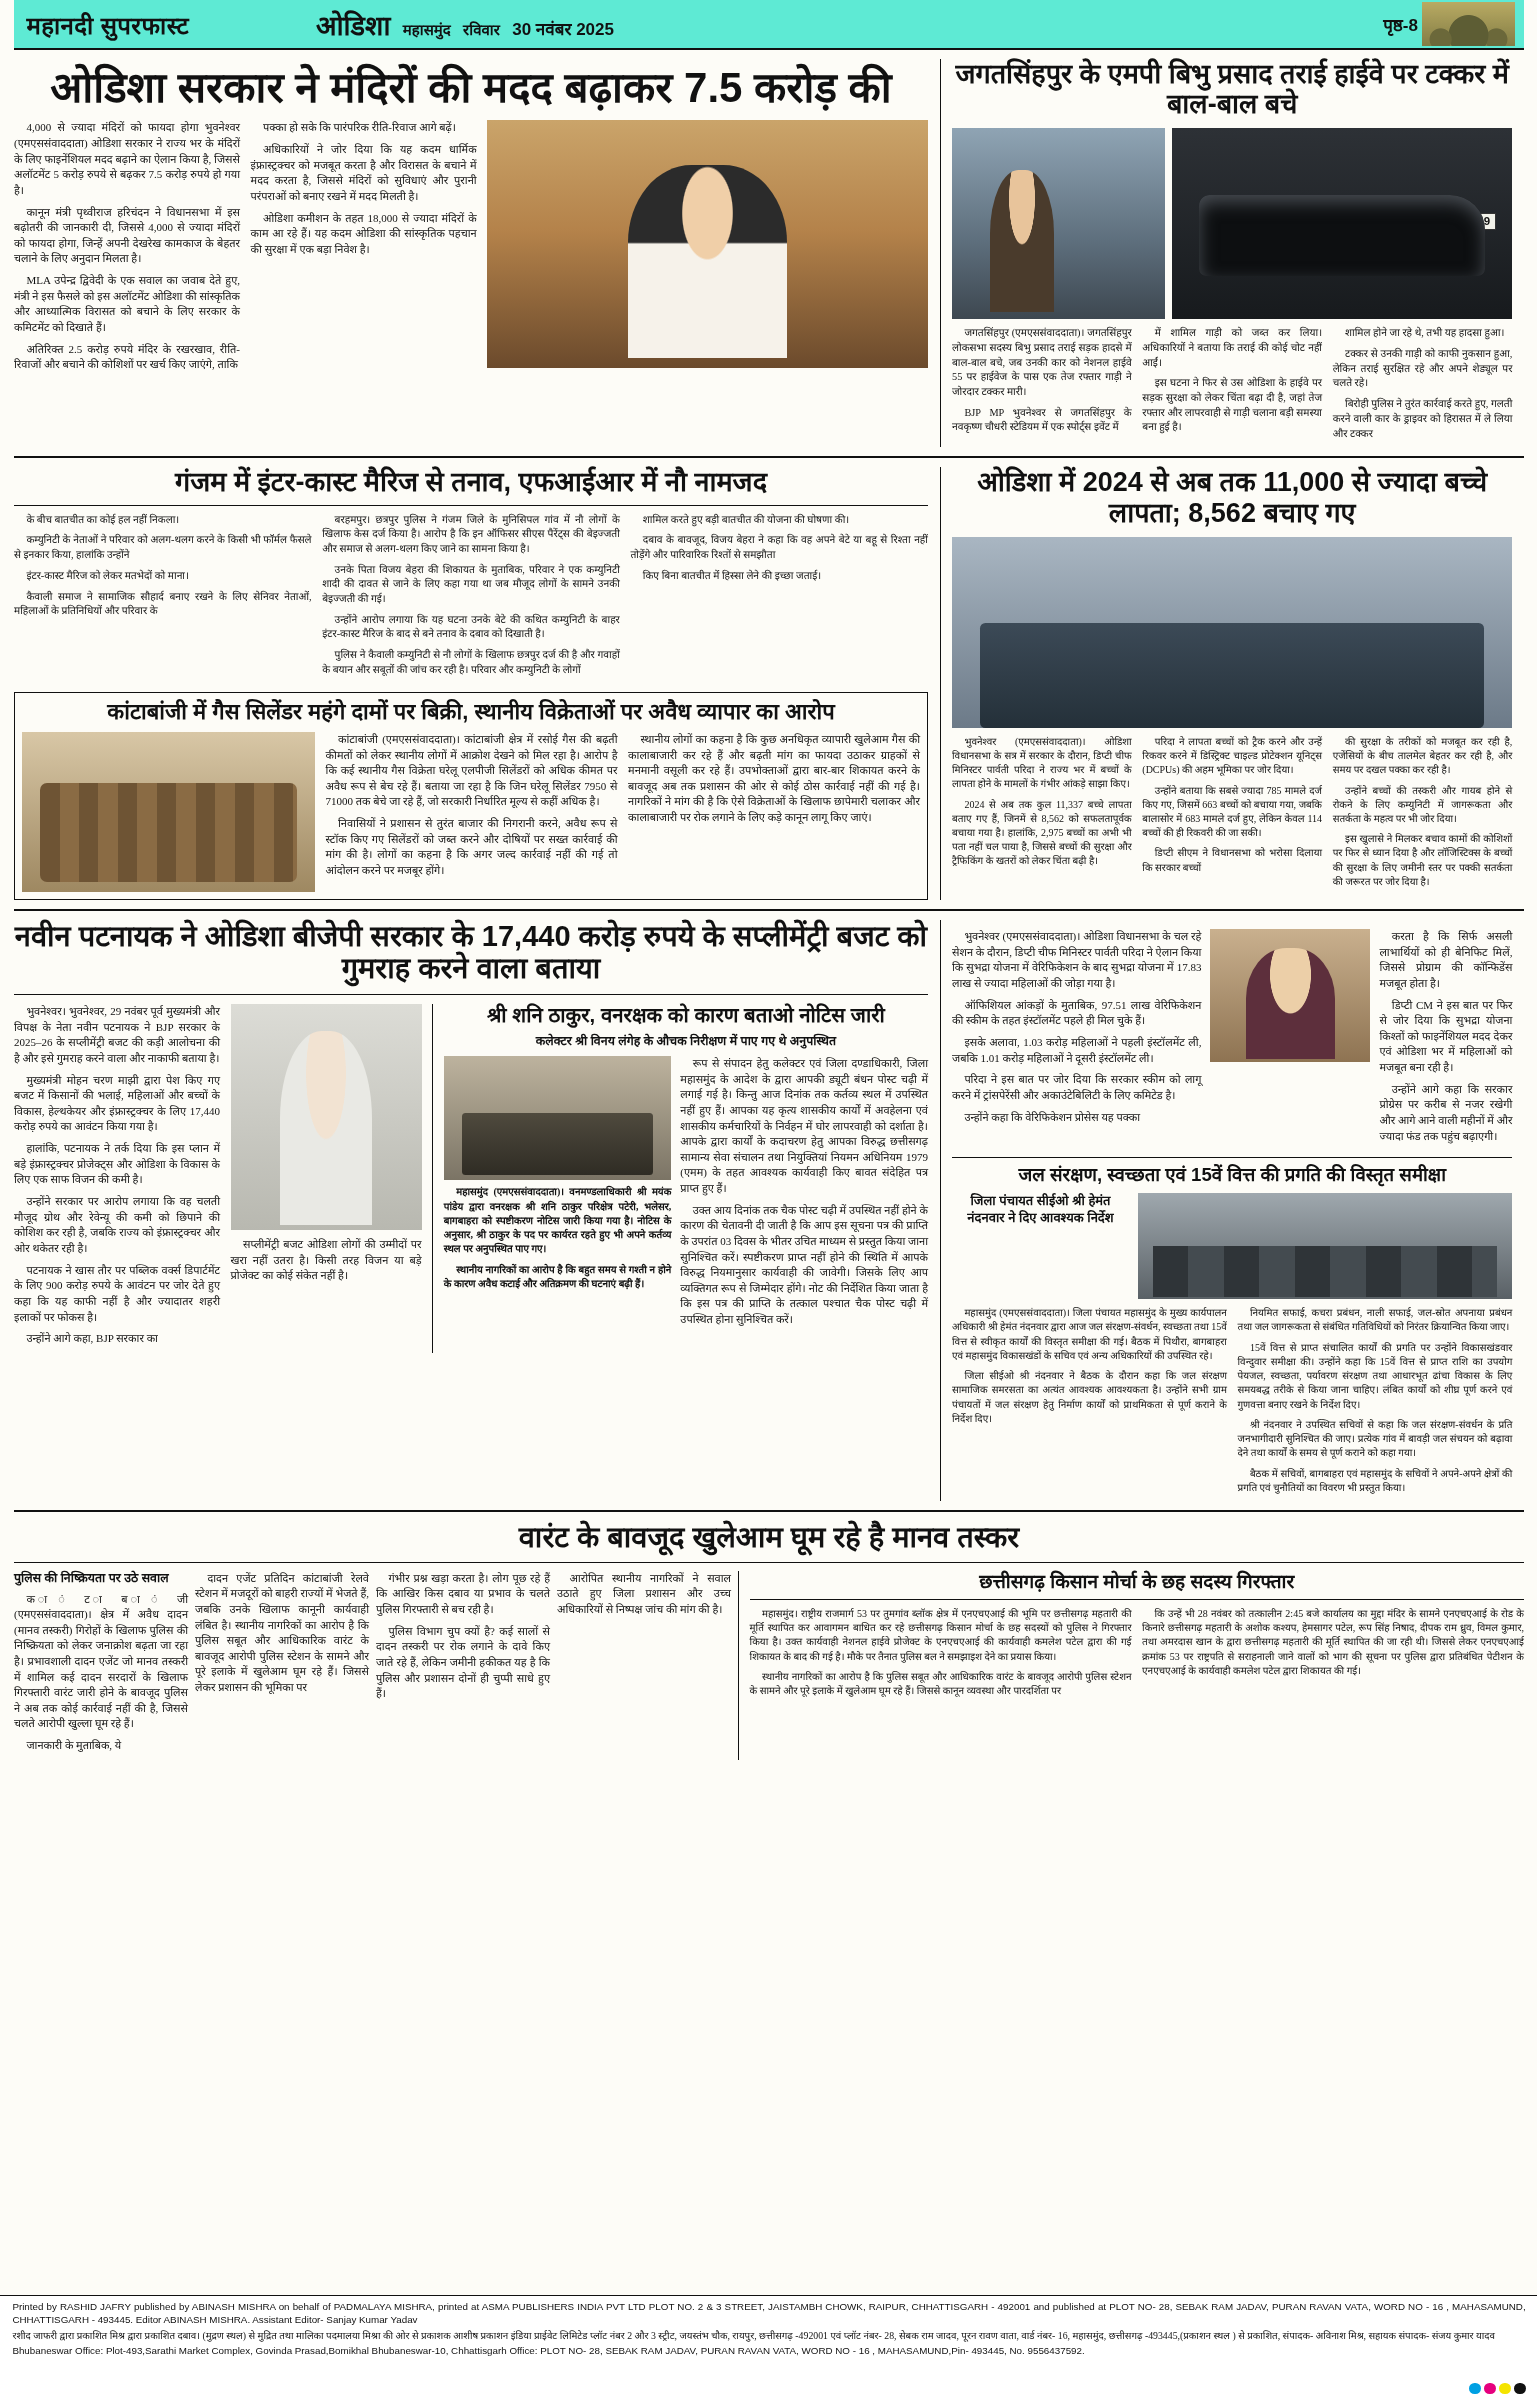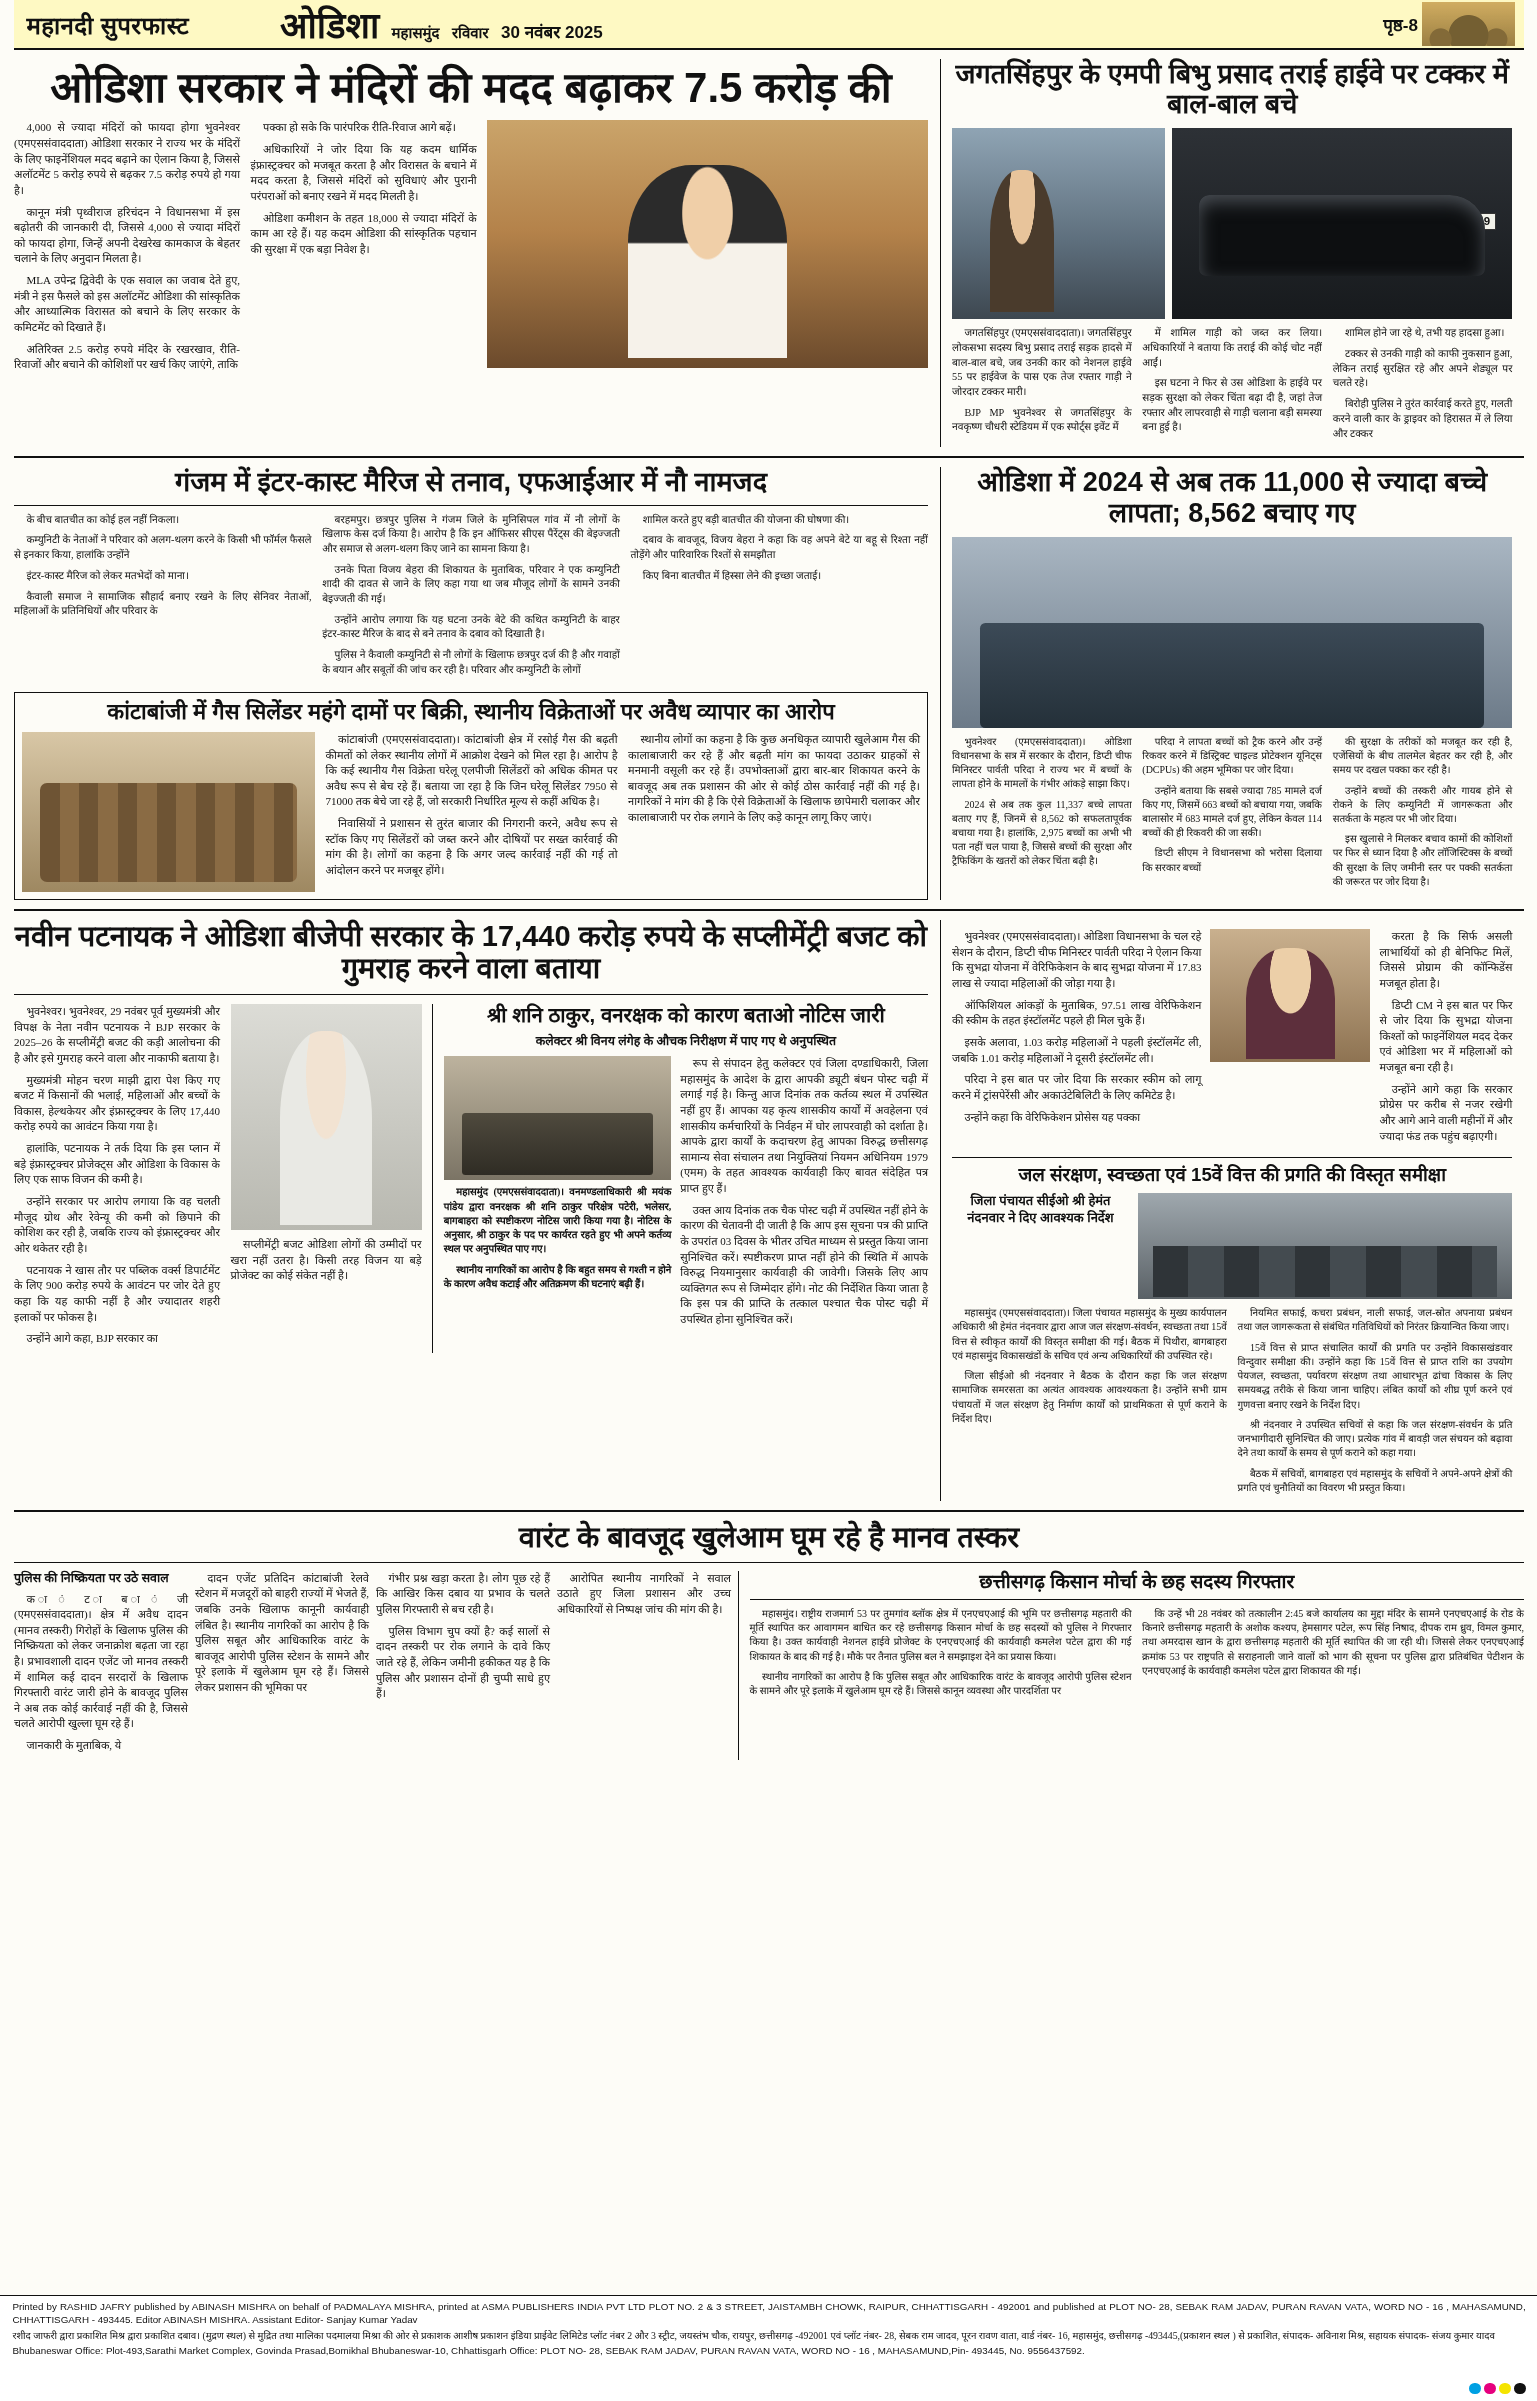--- a/index.html
+++ b/index.html
@@ -9,26 +9,26 @@
     background:#fdfcf7;
     font-family:"Liberation Serif", serif;
     color:#111;
     position:relative;
     overflow:hidden;
   }
   .page { width:1538px; height:2401px; padding:0 14px 0 14px; position:relative; }
 
   
   .masthead {
-    height:50px; background:#fef9c3; border-bottom:2.7px solid #111;
+    height:50px; background:#5eead4; border-bottom:2.7px solid #111;
     display:flex; align-items:center; padding:0 12.4px; position:relative;
   }
   .mh-left { font-family:"Liberation Sans", sans-serif; font-weight:bold; font-size:24px; letter-spacing:0.4px; }
   .mh-center { position:absolute; left:266px; display:flex; align-items:baseline; gap:12.4px; }
-  .mh-odisha { font-family:"Liberation Sans", sans-serif; font-weight:bold; font-size:36px; }
+  .mh-odisha { font-family:"Liberation Sans", sans-serif; font-weight:bold; font-size:27px;margin-left:36px; }
   .mh-city { font-size:15px; font-weight:bold; font-family:"Liberation Sans", sans-serif; }
   .mh-day { font-size:15px; font-weight:bold; font-family:"Liberation Sans", sans-serif; }
   .mh-date { font-size:17px; font-weight:bold; font-family:"Liberation Sans", sans-serif; }
   .mh-right { position:absolute; right:106px; font-size:17px; font-weight:bold; font-family:"Liberation Sans", sans-serif; }
   .mh-logo { position:absolute; right:9px; top:1.8px; width:93px; height:44px;
     background:linear-gradient(180deg,#c9a050,#8a6a2c); opacity:0.85; }
   .mh-logo:after{content:""; display:block; width:100%; height:100%;
     background:
       radial-gradient(circle at 20% 85%, #6e5220 0 10.6px, transparent 11.5px),
       radial-gradient(circle at 50% 75%, #5d4519 0 19.5px, transparent 20.4px),

